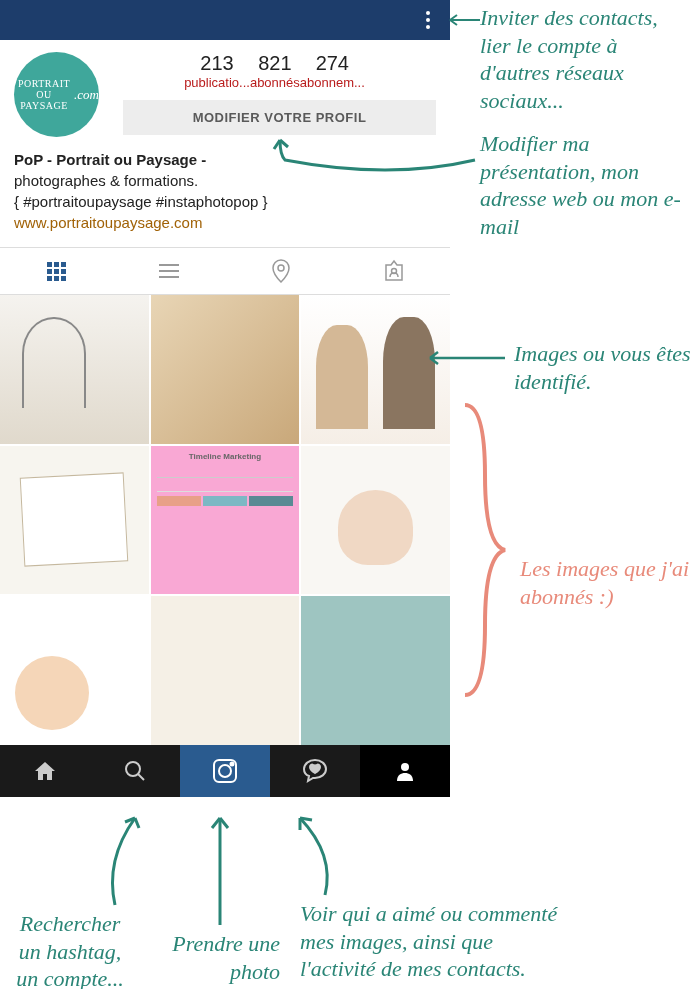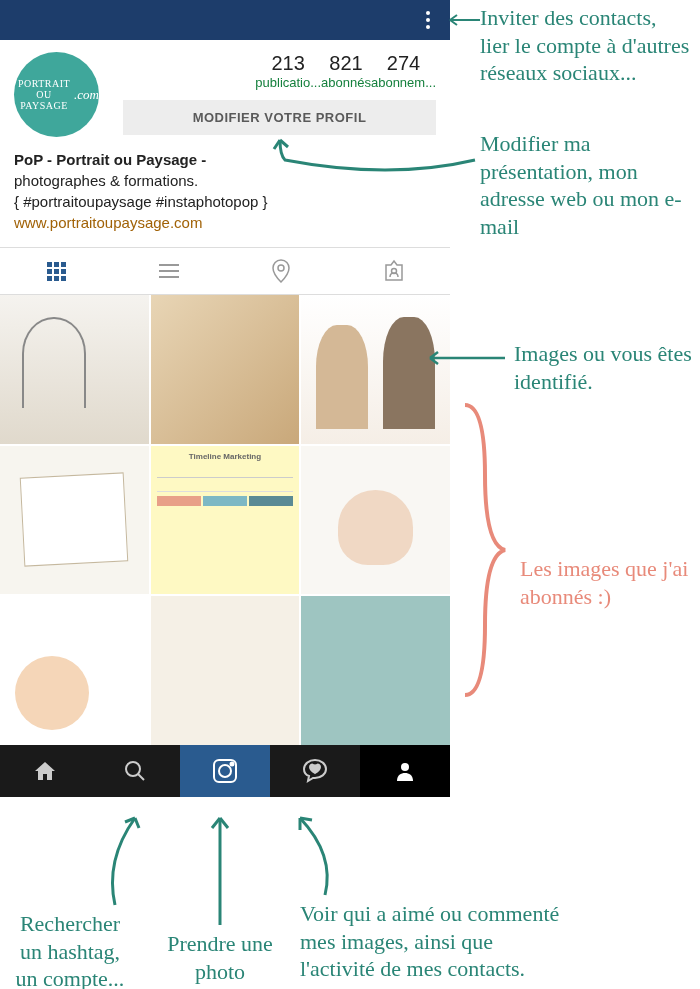--- a/index.html
+++ b/index.html
@@ -6,23 +6,23 @@
   body { font-family: -apple-system, Helvetica, Arial, sans-serif; width: 700px; height: 989px; background: #fff; position: relative; }
   .phone { width: 450px; position: absolute; left: 0; top: 0; background: #fff; }
   .topbar { height: 40px; background: #1d3d6b; display: flex; justify-content: flex-end; align-items: center; padding-right: 12px; }
   .dots { width: 20px; display: flex; flex-direction: column; align-items: center; gap: 3px; }
   .dots span { width: 4px; height: 4px; background: #fff; border-radius: 50%; display: block; }
   .profile-head { display: flex; padding: 12px 14px 8px; gap: 14px; }
   .avatar { width: 85px; height: 85px; border-radius: 50%; background: #3fa79b; display: flex; align-items: center; justify-content: center; flex-direction: row; color: #fff; font-family: Georgia, serif; font-size: 10px; text-align: center; line-height: 1.1; flex-shrink: 0; }
   .avatar .l1 { font-size: 10px; letter-spacing: 0.5px; }
   .avatar .l2 { font-style: italic; font-size: 13px; margin-top: 2px; font-family: cursive; text-align: center; }
   .stats-col { flex: 1; }
-  .stats { display: flex; justify-content: flex-end; text-align: center; }
+  .stats { display: flex; justify-content: center; text-align: center; }
   .stat .num { font-size: 20px; color: #222; font-weight: 400; }
-  .stat .lbl { font-size: 13px; color: #15803d; }
+  .stat .lbl { font-size: 13px; color: #b91c1c; }
   .edit-btn { margin-top: 10px; background: #ededed; color: #5a5a5a; font-size: 13px; font-weight: 600; text-align: center; padding: 10px 0; letter-spacing: 0.5px; cursor: pointer; margin-left: 10px; }
   .bio { padding: 4px 14px 14px; font-size: 15px; line-height: 1.4; color: #222; }
   .bio .name { font-weight: 600; }
   .bio .url { color: #a16207; }
   .view-tabs { display: flex; border-top: 1px solid #ddd; border-bottom: 1px solid #ddd; }
   .view-tabs .vt { flex: 1; height: 46px; display: flex; align-items: center; justify-content: center; color: #999; }
   .view-tabs .vt.active { color: #2a5b8f; }
   .grid-icon { display: grid; grid-template-columns: repeat(3, 5px); grid-template-rows: repeat(3, 5px); gap: 2px; }
   .grid-icon span { background: currentColor; }
   .list-icon { display: flex; flex-direction: column; gap: 4px; width: 20px; }
@@ -30,48 +30,48 @@
   .photo-grid { display: grid; grid-template-columns: repeat(3, 1fr); gap: 2px; }
   .ph { aspect-ratio: 1; background: #e8e3db; position: relative; overflow: hidden; }
   .ph1 { background: linear-gradient(#f5f3ef, #e0d9cc); }
   .ph1::after { content: ""; position: absolute; top: 15%; left: 15%; width: 40%; height: 60%; border: 2px solid #888; border-top-left-radius: 50% 40%; border-top-right-radius: 50% 40%; border-bottom: none; }
   .ph2 { background: linear-gradient(135deg, #e8d5b5, #c9a87a); }
   .ph3 { background: linear-gradient(#fff, #f5eee6); }
   .ph3::before { content: ""; position: absolute; left: 10%; top: 20%; width: 35%; height: 70%; background: #d4b896; border-radius: 40% 40% 0 0; }
   .ph3::after { content: ""; position: absolute; right: 10%; top: 15%; width: 35%; height: 75%; background: #8a7560; border-radius: 40% 40% 0 0; }
   .ph4 { background: #f7f5ef; }
   .ph4::after { content: ""; position: absolute; inset: 20% 15%; border: 1px solid #c5b89e; background: #fff; transform: rotate(-3deg); }
-  .ph5 { background: #fef9c3; display: flex; flex-direction: column; font-size: 6px; color: #666; }
+  .ph5 { background: #f9a8d4; display: flex; flex-direction: column; font-size: 6px; color: #666; }
   .ph5 .title { text-align: center; padding: 6px 0 2px; font-size: 8px; font-weight: bold; }
   .ph5 .timeline { height: 20%; border-bottom: 1px solid #ddd; margin: 0 6px; position: relative; }
   .ph5 .timeline::before { content: ""; position: absolute; top: 50%; left: 0; right: 0; height: 1px; background: #ccc; }
   .ph5 .boxes { display: flex; gap: 2px; margin: 4px 6px 0; }
   .ph5 .boxes span { flex: 1; height: 10px; }
   .ph5 .b1 { background: #e8a088; } .ph5 .b2 { background: #7db8c4; } .ph5 .b3 { background: #5a8a94; }
   .ph6 { background: #f9f7f3; }
   .ph6::after { content: ""; position: absolute; left: 25%; top: 30%; width: 50%; height: 50%; background: #f0d8c4; border-radius: 50% 50% 40% 40%; }
   .ph7 { background: #fff; }
   .ph7::after { content: ""; position: absolute; left: 10%; top: 40%; width: 50%; height: 50%; background: #f5d6b8; border-radius: 50%; }
   .ph8 { background: #f5f0e6; }
   .ph9 { background: #9ec5c1; }
   .bottom-nav { display: flex; background: #1a1a1a; height: 52px; }
   .bottom-nav .bn { flex: 1; display: flex; align-items: center; justify-content: center; color: #ccc; }
   .bottom-nav .bn.cam { background: #2a5b8f; color: #fff; }
   .bottom-nav .bn.active-nav { background: #000; color: #fff; }
 
   
-  .anno { position: absolute; font-family: "Brush Script MT", cursive; font-size: 22px; line-height: 1.25; }
+  .anno { position: absolute; font-family: "Brush Script MT", cursive; font-size: 22px; line-height: 1.25; font-style: italic; }
   .a-teal { color: #2a8576; }
   .a-coral { color: #e88a7a; }
   .anno.a1 { left: 480px; top: 4px; width: 210px; }
   .anno.a2 { left: 480px; top: 130px; width: 210px; }
   .anno.a3 { left: 514px; top: 340px; width: 180px; }
   .anno.a4 { left: 520px; top: 555px; width: 170px; }
   .anno.a5 { left: 10px; top: 910px; width: 120px; text-align: center; }
-  .anno.a6 { left: 160px; top: 930px; width: 120px; text-align: center; }
+  .anno.a6 { left: 160px; top: 930px; width: 120px; text-align: right; }
   .anno.a7 { left: 300px; top: 900px; width: 260px; }
 
   svg.arrow { position: absolute; pointer-events: none; }
 </style>
 </head>
 <body>
 
 <div class="phone">
   <div class="topbar">
     <div class="dots">

